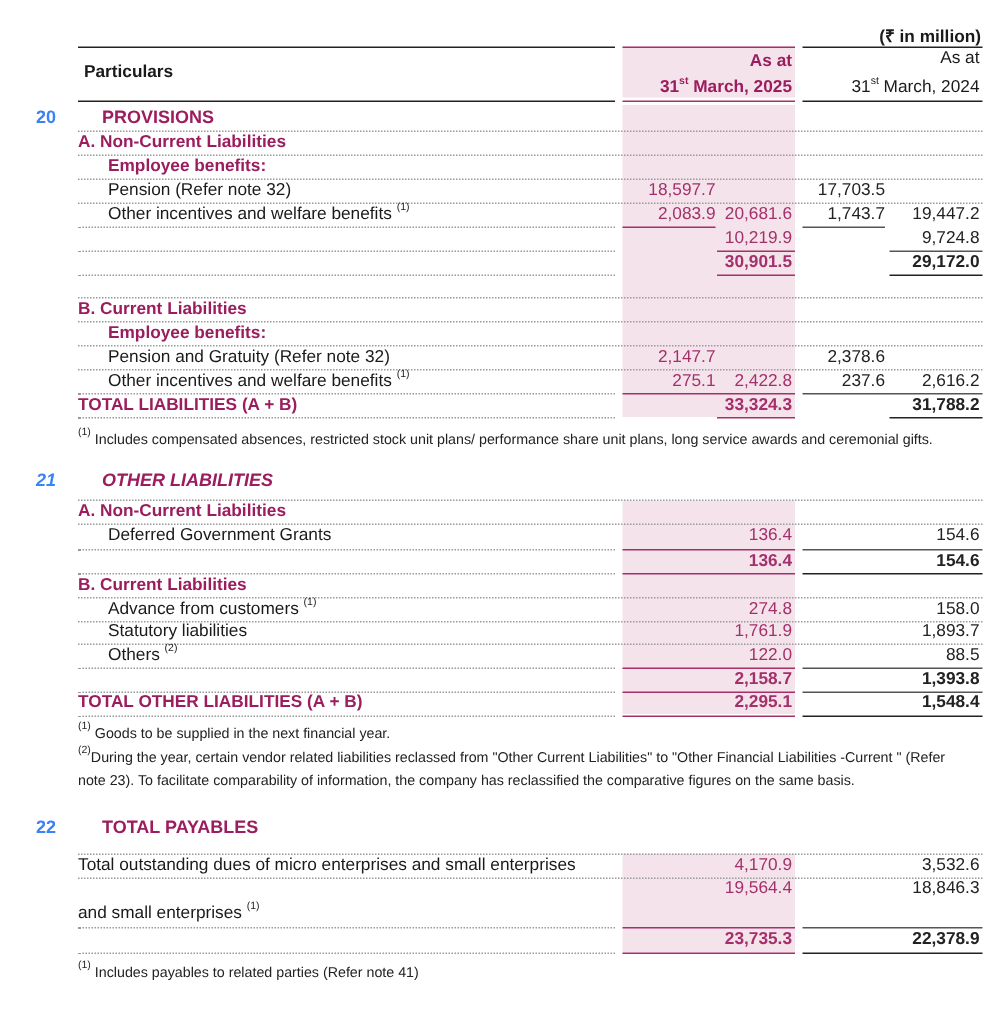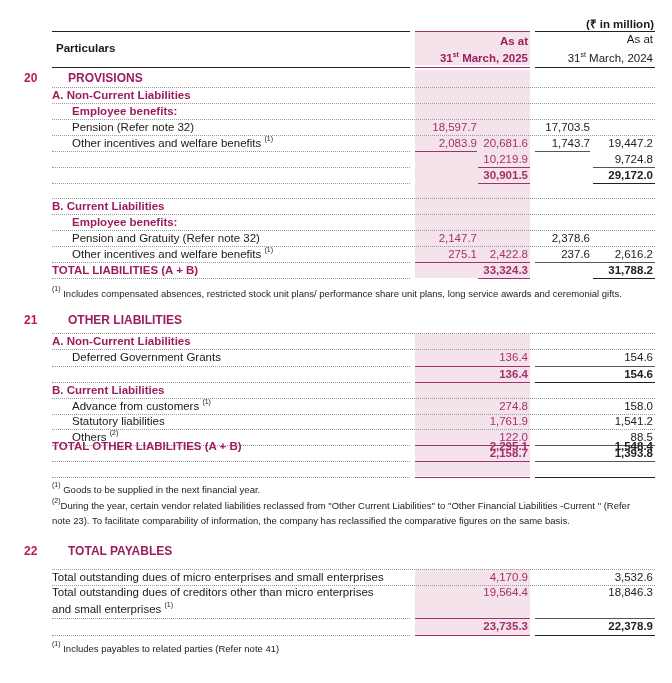--- a/index.html
+++ b/index.html
@@ -6,21 +6,21 @@
   body { width:672px; height:683px; position:relative; overflow:hidden;
          font-family:"Liberation Sans", sans-serif; color:#1a1a1a; font-size:11.5px; }
   .shade { position:absolute; left:415px; width:115px; background:#f5e3ec; }
   .abs { position:absolute; }
   .unit { right:18px; top:16px; font-weight:bold; font-size:11.5px; }
   .hline { position:absolute; height:0; }
   .solid-dark { border-top:1.5px solid #222; }
   .solid-pink { border-top:1.5px solid #a3306a; }
   .dots { border-top:1px dotted #9a9a9a; }
   .row { position:absolute; left:0; width:672px; height:15px; line-height:15px; }
-  .num-sec { position:absolute; left:24px; color:#be185d; font-weight:bold; font-size:12px; }
+  .num-sec { position:absolute; left:24px; color:#3b82f6; font-weight:bold; font-size:12px; }
   .label { position:absolute; white-space:nowrap; }
   .sec-title { left:68px; color:#9b1d5e; font-weight:bold; font-size:12px; }
   .sub-title { left:52px; color:#9b1d5e; font-weight:bold; }
   .grp-title { left:72px; color:#9b1d5e; font-weight:bold; }
   .item { left:72px; }
   .total-title { left:52px; color:#9b1d5e; font-weight:bold; }
   .v { position:absolute; text-align:right; white-space:nowrap; }
   .c25a { right:195px; color:#a3306a; }
   .c25b { right:144px; color:#a3306a; }
   .c24a { right:82px; color:#222; }
@@ -138,21 +138,21 @@
   <span class="label total-title">TOTAL LIABILITIES (A + B)</span>
   <span class="v c25b bold">33,324.3</span>
   <span class="v c24b bold">31,788.2</span>
 </div>
 <div class="hline dots" style="top:278px;left:52px;width:358px;"></div>
 <div class="hline solid-pink" style="top:278px;left:478px;width:52px;"></div>
 <div class="hline solid-dark" style="top:278px;left:593px;width:62px;"></div>
 
 <div class="note" style="top:286px;"><sup>(1)</sup> <span>Includes compensated absences, restricted stock unit plans/ performance share unit plans, long service awards and ceremonial gifts.</span></div>
 
-<div class="row" style="top:313px;">
+<div class="row" style="top:313px;font-style:italic;">
   <span class="num-sec">21</span>
   <span class="label sec-title">OTHER LIABILITIES</span>
 </div>
 <div class="hline dots" style="top:333px;left:52px;width:603px;"></div>
 
 <div class="row" style="top:334px;">
   <span class="label sub-title">A.  Non-Current Liabilities</span>
 </div>
 <div class="hline dots" style="top:349px;left:52px;width:603px;"></div>
 
@@ -181,42 +181,42 @@
 <div class="row" style="top:399px;">
   <span class="label item"><span>Advance from customers</span> <sup>(1)</sup></span>
   <span class="v c25b">274.8</span>
   <span class="v c24b">158.0</span>
 </div>
 <div class="hline dots" style="top:414px;left:52px;width:603px;"></div>
 
 <div class="row" style="top:414px;">
   <span class="label item">Statutory liabilities</span>
   <span class="v c25b">1,761.9</span>
-  <span class="v c24b">1,541.2</span>
+  <span class="v c24b">1,893.7</span>
 </div>
 <div class="hline dots" style="top:429px;left:52px;width:603px;"></div>
 
 <div class="row" style="top:430px;">
   <span class="label item"><span>Others</span> <sup>(2)</sup></span>
   <span class="v c25b">122.0</span>
   <span class="v c24b">88.5</span>
 </div>
 <div class="hline dots" style="top:445px;left:52px;width:358px;"></div>
 <div class="hline solid-pink" style="top:445px;left:415px;width:115px;"></div>
 <div class="hline solid-dark" style="top:445px;left:535px;width:120px;border-top-color:#555;"></div>
 
 <div class="row" style="top:446px;">
   <span class="v c25b bold">2,158.7</span>
   <span class="v c24b bold">1,393.8</span>
 </div>
 <div class="hline dots" style="top:461px;left:52px;width:358px;"></div>
 <div class="hline solid-pink" style="top:461px;left:415px;width:115px;"></div>
 <div class="hline solid-dark" style="top:461px;left:535px;width:120px;border-top-color:#555;"></div>
 
-<div class="row" style="top:439px;">
+<div class="row" style="top:461px;">
   <span class="label total-title">TOTAL OTHER LIABILITIES (A + B)</span>
   <span class="v c25b bold">2,295.1</span>
   <span class="v c24b bold">1,548.4</span>
 </div>
 <div class="hline dots" style="top:477px;left:52px;width:358px;"></div>
 <div class="hline solid-pink" style="top:477px;left:415px;width:115px;"></div>
 <div class="hline solid-dark" style="top:477px;left:535px;width:120px;"></div>
 
 <div class="note" style="top:482px;"><sup>(1)</sup> <span>Goods to be supplied in the next financial year.</span></div>
 <div class="note" style="top:498px;width:610px;">
@@ -231,21 +231,20 @@
 <div class="hline dots" style="top:569px;left:52px;width:603px;"></div>
 
 <div class="row" style="top:570px;">
   <span class="label" style="left:52px;">Total outstanding dues of micro enterprises and small enterprises</span>
   <span class="v c25b">4,170.9</span>
   <span class="v c24b">3,532.6</span>
 </div>
 <div class="hline dots" style="top:585px;left:52px;width:603px;"></div>
 
 <div class="row" style="top:585px;">
-  <span class="label" style="left:52px;">Total outstanding dues of creditors other than micro enterprises</span>
   <span class="v c25b">19,564.4</span>
   <span class="v c24b">18,846.3</span>
 </div>
 <div class="row" style="top:602px;">
   <span class="label" style="left:52px;"><span>and small enterprises</span> <sup>(1)</sup></span>
 </div>
 <div class="hline dots" style="top:618px;left:52px;width:358px;"></div>
 <div class="hline solid-pink" style="top:618px;left:415px;width:115px;"></div>
 <div class="hline solid-dark" style="top:618px;left:535px;width:120px;border-top-color:#555;"></div>
 

